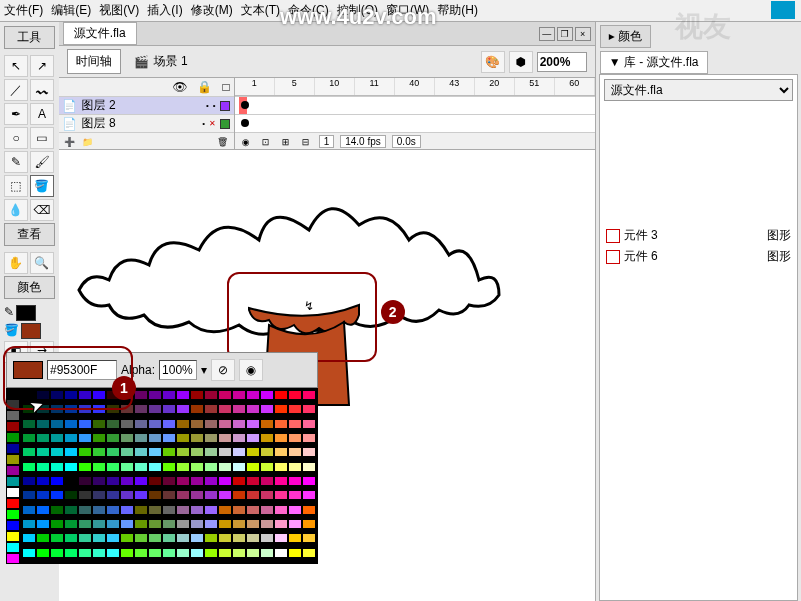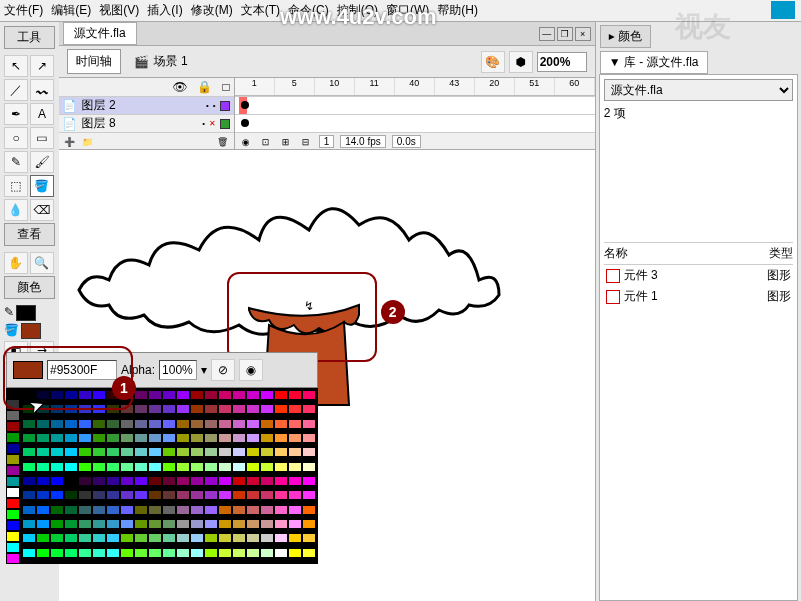--- a/index.html
+++ b/index.html
@@ -230,34 +230,29 @@
 
   <div class="right-panels">
     <div class="panel-tab">
         <span>▸ 颜色</span>
       </div>
     <div class="panel-tab">
         <span class="act">▼ 库 - 源文件.fla</span>
       </div>
     <div class="panel-body">
       <select class="lib-dropdown"><option>源文件.fla</option></select>
-      <div>2 项</div>
       <div style="height:120px"></div>
-      <div class="lib-hdr">
-          <span>名称</span>
-          <span>类型</span>
-        </div>
       <div class="lib-item">
           <span class="lib-icon"></span>
           <span>元件 3</span>
           <span style="margin-left:auto">图形</span>
         </div>
       <div class="lib-item">
           <span class="lib-icon"></span>
-          <span>元件 1</span>
+          <span>元件 6</span>
           <span style="margin-left:auto">图形</span>
         </div>
     </div>
   </div>
 </div>
 
 <div class="highlight-box" style="left:3px;top:346px;width:130px;height:64px;z-index:105"></div>
 <div class="callout" style="left:112px;top:376px;z-index:106">1</div>
 <div class="color-picker">
   <div class="picker-top">

